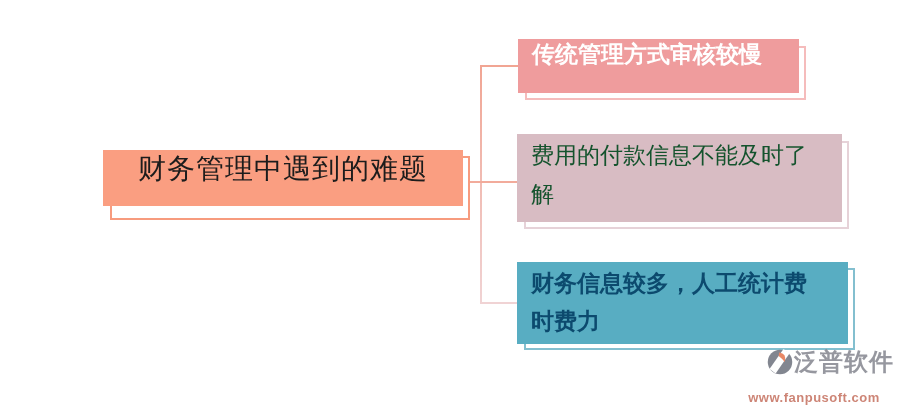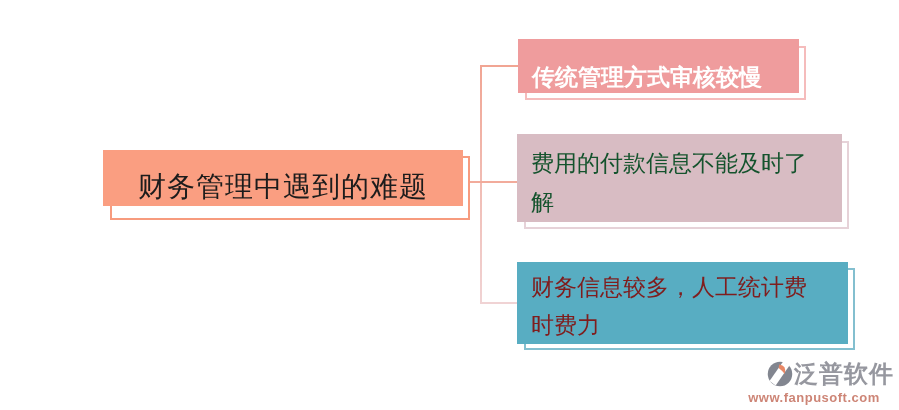--- a/index.html
+++ b/index.html
@@ -31,21 +31,21 @@
   .line.to-c1   { left: 481px; top: 65px;  width: 37px;  height: 2px; background: #f1a593; }
   .line.trunk   { left: 480px; top: 65px;  width: 2px;   height: 239px; background: linear-gradient(#f1a593, #f0d3d4); }
   .line.to-c2   { left: 468px; top: 181px; width: 49px;  height: 2px; background: #f2ab9b; }
   .line.to-c3   { left: 481px; top: 302px; width: 37px;  height: 2px; background: #f0d3d4; }
 
   
   .node {
     position: absolute;
     box-sizing: border-box;
     display: flex;
-    align-items: flex-end;
+    align-items: flex-start;
     color: #222;
   }
   .node.root {
     left: 103px; top: 150px; width: 360px; height: 56px;
     background: #fa9e81;
     justify-content: center;
     font-size: 28px;
     letter-spacing: 1px;
     color: #1c1c1c;
   }
@@ -64,22 +64,22 @@
     font-size: 23px;
     line-height: 39px;
     color: #14532d;
   }
   .node.n3 {
     left: 517px; top: 262px; width: 331px; height: 82px;
     background: #58adc2;
     padding: 2px 30px 0 14px;
     font-size: 23px;
     line-height: 38px;
-    font-weight: normal;
-    color: #7f1d1d;
+    font-weight: bold;
+    color: #0c4a6e;
   }
 
   
   .watermark {
     position: absolute;
     right: 5px;
     bottom: 5px;
     width: 160px;
     text-align: center;
     opacity: 0.85;
@@ -95,21 +95,21 @@
     font-weight: bold;
     color: #84868f;
     letter-spacing: 1px;
     white-space: nowrap;
   }
   .brand-url {
     font-size: 13px;
     font-weight: bold;
     color: #c5705f;
     letter-spacing: 0.5px;
-    margin-top: 0px;
+    margin-top: 12px;
   }
 </style>
 </head>
 <body>
 
 <div class="canvas">
 
   <div class="line trunk"></div>
   <div class="line to-c1"></div>
   <div class="line to-c2"></div>

